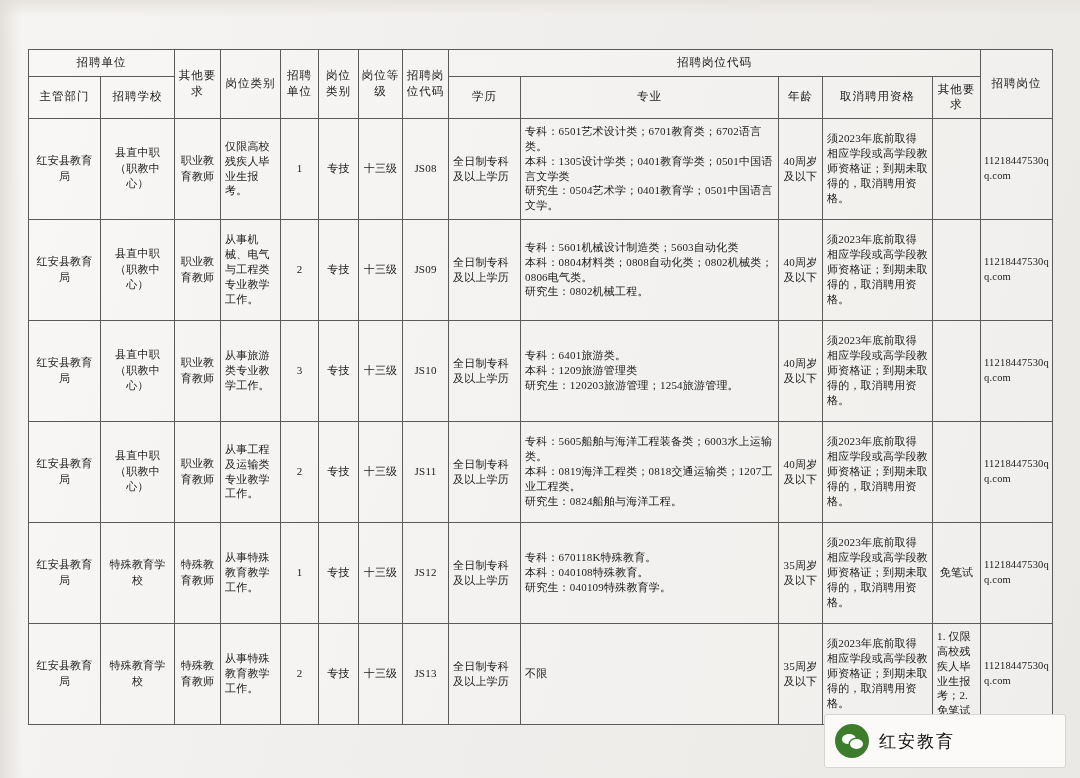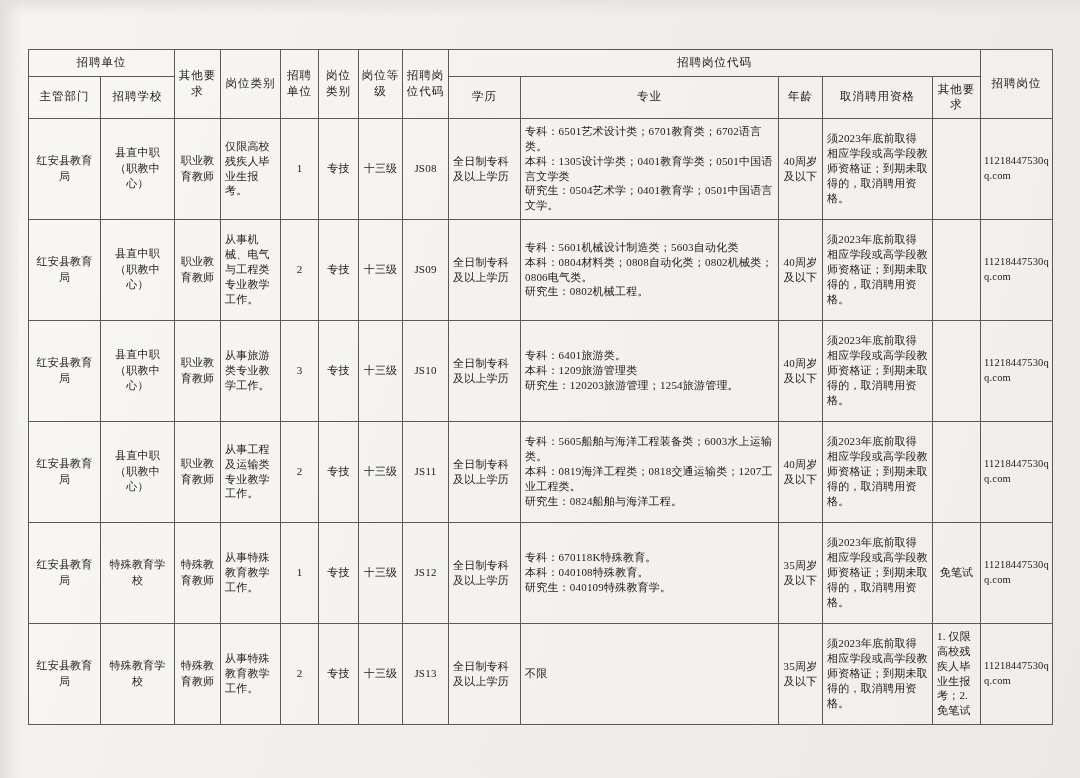--- a/index.html
+++ b/index.html
@@ -288,13 +288,17 @@
           <td class="lft cellpad" style="white-space:pre-line">不限</td>
           <td class="ctr">35周岁及以下</td>
           <td class="lft cellpad">须2023年底前取得相应学段或高学段教师资格证；到期未取得的，取消聘用资格。</td>
           <td class="lft cellpad">1. 仅限高校残疾人毕业生报考；2. 免笔试</td>
           <td class="lft small nowrapish">11218447530qq.com</td>
         </tr>
       </tbody>
     </table>
   </div>
 
+  <div class="footer-badge">
+    <span class="wechat-icon"></span>
+    <span class="badge-text">红安教育</span>
+  </div>
 </div>
 
 </body></html>

